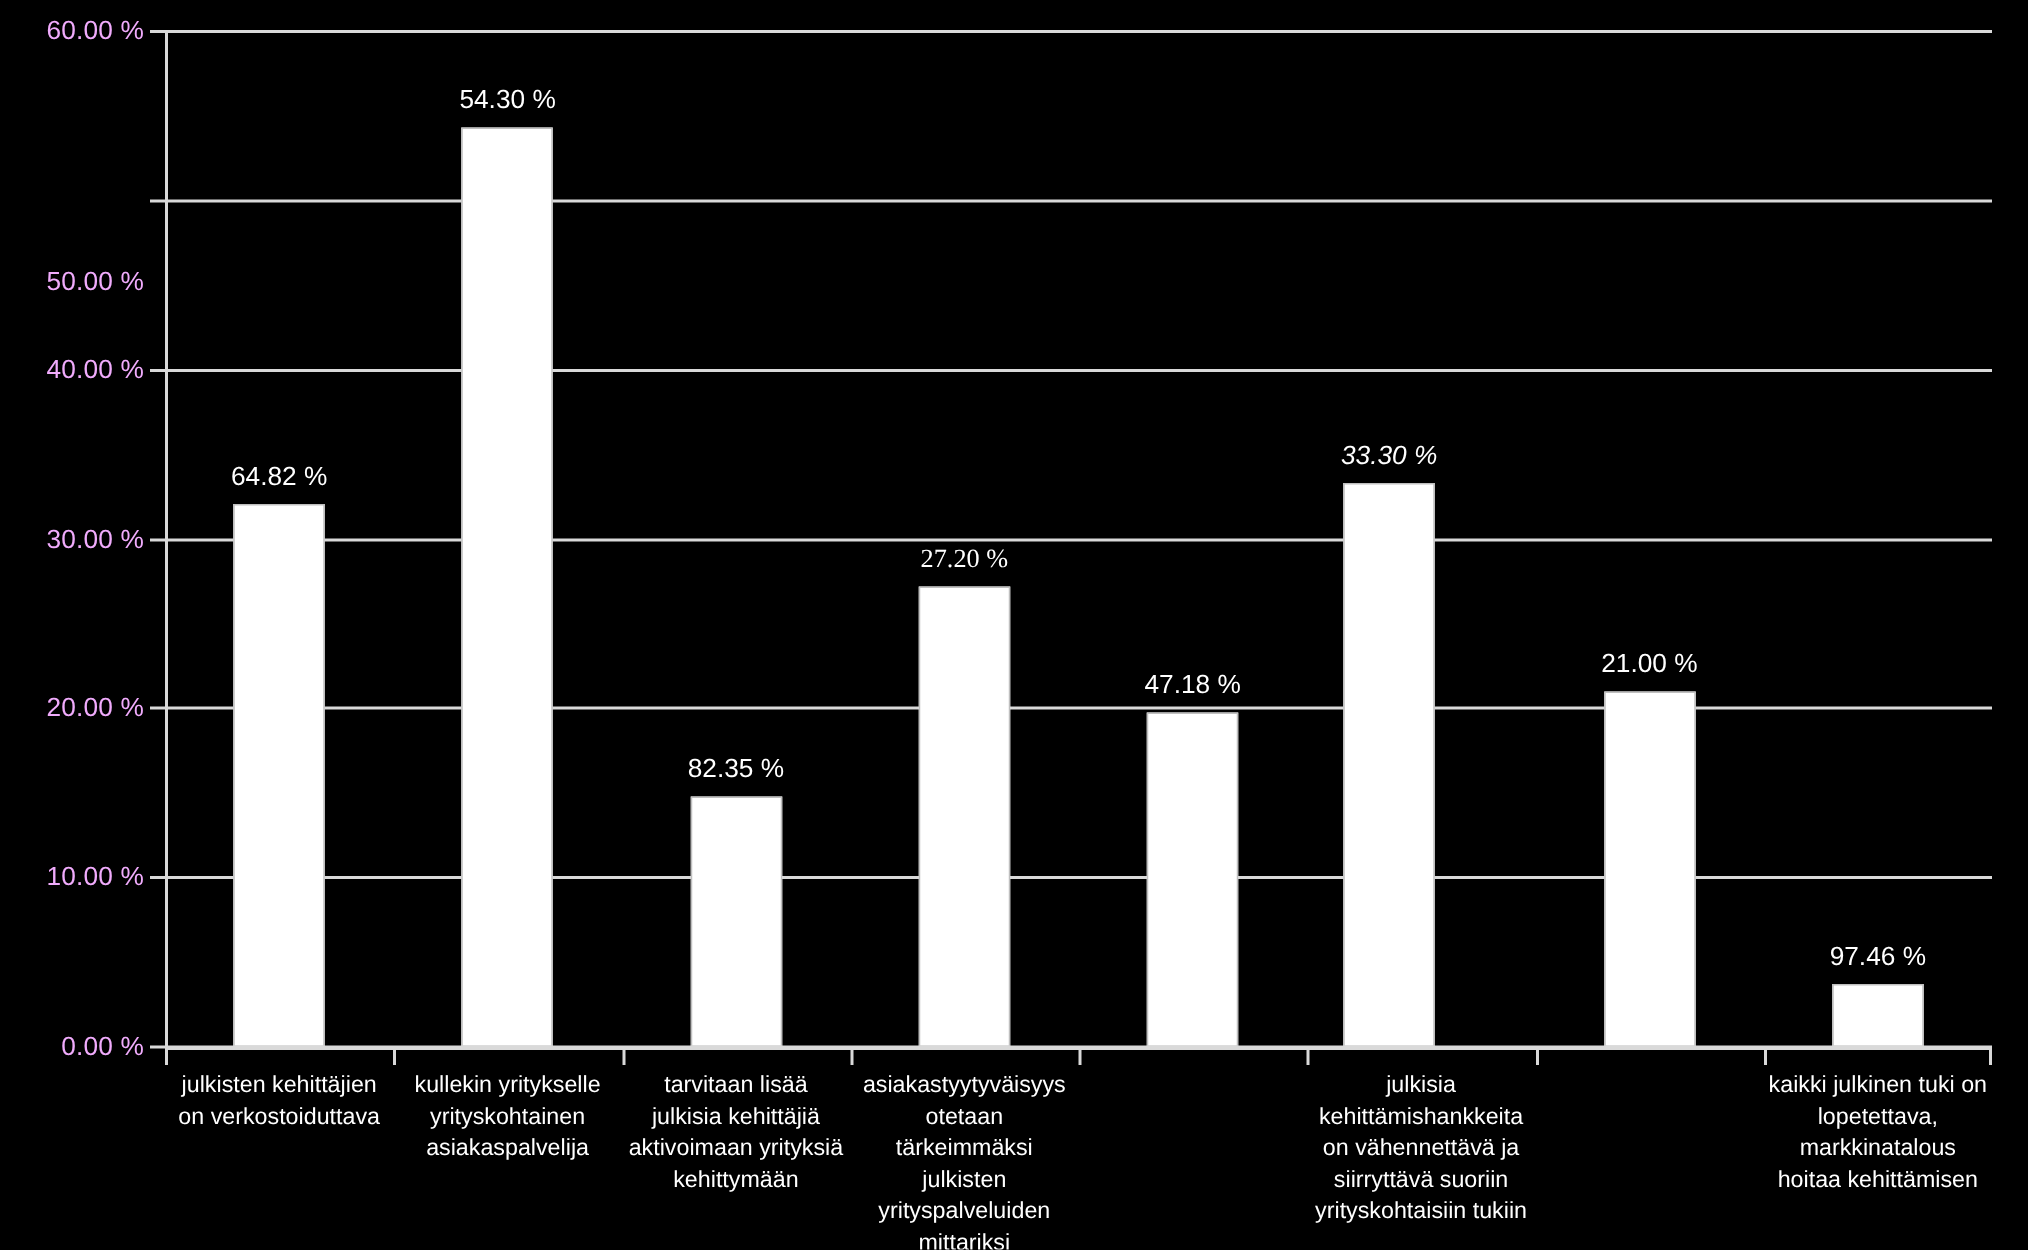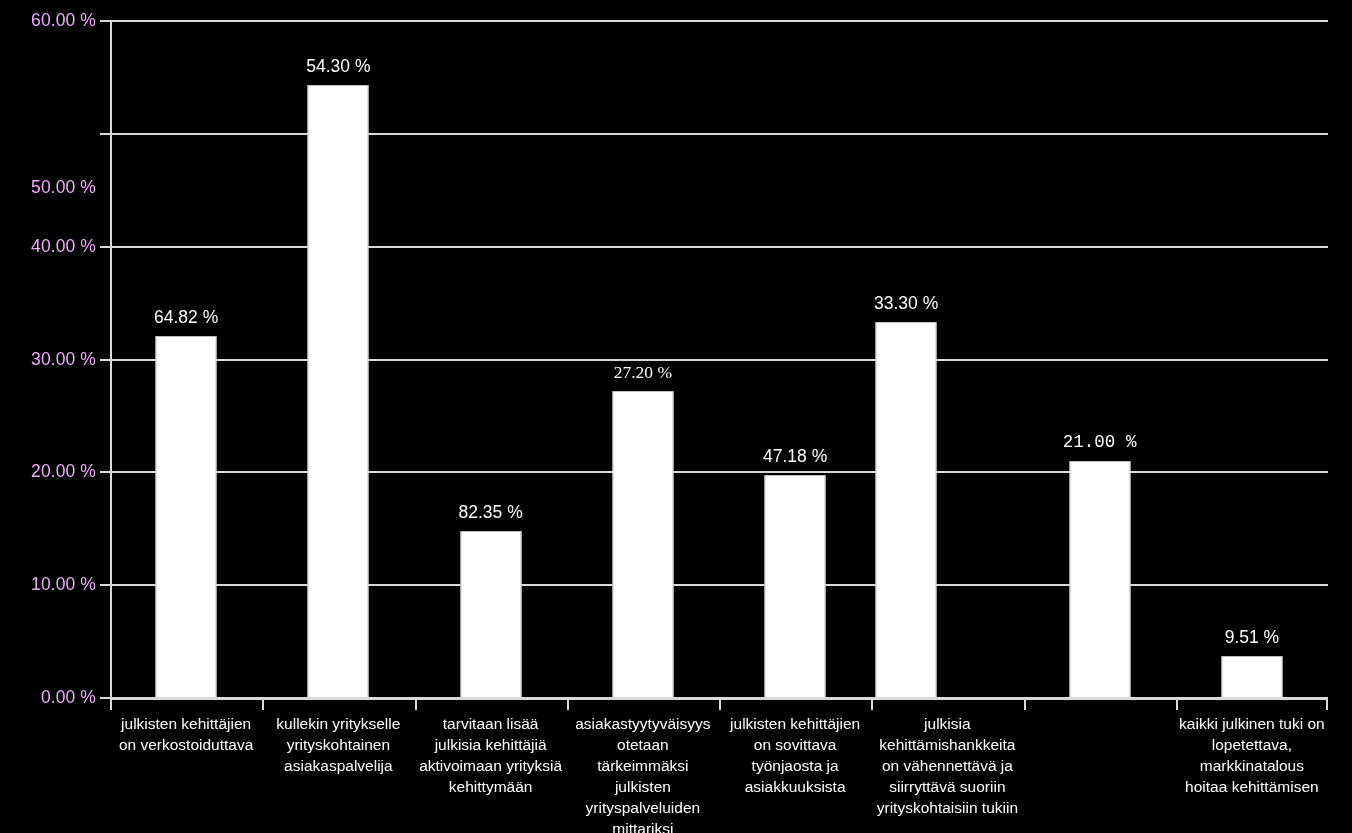--- a/index.html
+++ b/index.html
@@ -194,31 +194,31 @@
         <div class="bar-value-label" style="top: 504.007px;">82.35 %</div>
       </div>
       <div class="bar-slot" style="left: 456.75px; width: 152.25px; font-family: Liberation Serif, serif;">
         <div class="bar-rect" style="height: 306.907px;"></div>
         <div class="bar-value-label" style="top: 364.093px;">27.20 %</div>
       </div>
       <div class="bar-slot" style="left: 609px; width: 152.25px;">
         <div class="bar-rect" style="height: 223.41px;"></div>
         <div class="bar-value-label" style="top: 447.59px;">47.18 %</div>
       </div>
-      <div class="bar-slot" style="left: 720px; width: 152.25px;">
+      <div class="bar-slot" style="left: 740px; width: 152.25px; font-style: italic;">
         <div class="bar-rect" style="height: 375.735px;"></div>
         <div class="bar-value-label" style="top: 295.265px;">33.30 %</div>
       </div>
-      <div class="bar-slot" style="left: 913.5px; width: 152.25px; font-family: Liberation Mono, monospace;">
+      <div class="bar-slot" style="left: 913.5px; width: 152.25px;">
         <div class="bar-rect" style="height: 236.95px;"></div>
         <div class="bar-value-label" style="top: 434.05px;">21.00 %</div>
       </div>
       <div class="bar-slot" style="left: 1065.75px; width: 152.25px;">
         <div class="bar-rect" style="height: 41.7483px;"></div>
-        <div class="bar-value-label" style="top: 629.252px;">9.51 %</div>
+        <div class="bar-value-label" style="top: 629.252px;">97.46 %</div>
       </div>
     </div>
 
   <div class="axis-baseline"></div>
 
   <div class="x-ticks-layer" id="x-ticks-layer">
       <div class="x-tick-mark" style="left: 0px;"></div>
       <div class="x-tick-mark" style="left: 152.25px;"></div>
       <div class="x-tick-mark" style="left: 304.5px;"></div>
       <div class="x-tick-mark" style="left: 456.75px;"></div>
@@ -227,21 +227,20 @@
       <div class="x-tick-mark" style="left: 913.5px;"></div>
       <div class="x-tick-mark" style="left: 1065.75px;"></div>
       <div class="x-tick-mark" style="left: 1216px;"></div>
     </div>
 
   <div class="x-labels-layer" id="x-labels-layer">
       <div class="x-cat-label" style="left: 0px; width: 152.25px;">julkisten kehittäjien on verkostoiduttava</div>
       <div class="x-cat-label" style="left: 152.25px; width: 152.25px;">kullekin yritykselle yrityskohtainen asiakaspalvelija</div>
       <div class="x-cat-label" style="left: 304.5px; width: 152.25px;">tarvitaan lisää julkisia kehittäjiä aktivoimaan yrityksiä kehittymään</div>
       <div class="x-cat-label" style="left: 456.75px; width: 152.25px;">asiakastyytyväisyys otetaan tärkeimmäksi julkisten yrityspalveluiden mittariksi</div>
-      <div class="x-cat-label" style="left: 609px; width: 152.25px;">julkisten kehittäjien on sovittava työnjaosta ja asiakkuuksista</div>
       <div class="x-cat-label" style="left: 761.25px; width: 152.25px;">julkisia kehittämishankkeita on vähennettävä ja siirryttävä suoriin yrityskohtaisiin tukiin</div>
       <div class="x-cat-label" style="left: 1065.75px; width: 152.25px;">kaikki julkinen tuki on lopetettava, markkinatalous hoitaa kehittämisen</div>
     </div>
 
 <div class="y-tick-mark" style="top: 697px;"></div>
     <div class="y-tick-mark" style="top: 584.167px;"></div>
     <div class="y-tick-mark" style="top: 471.333px;"></div>
     <div class="y-tick-mark" style="top: 358.5px;"></div>
     <div class="y-tick-mark" style="top: 245.667px;"></div>
     <div class="y-tick-mark" style="top: 132.833px;"></div>

